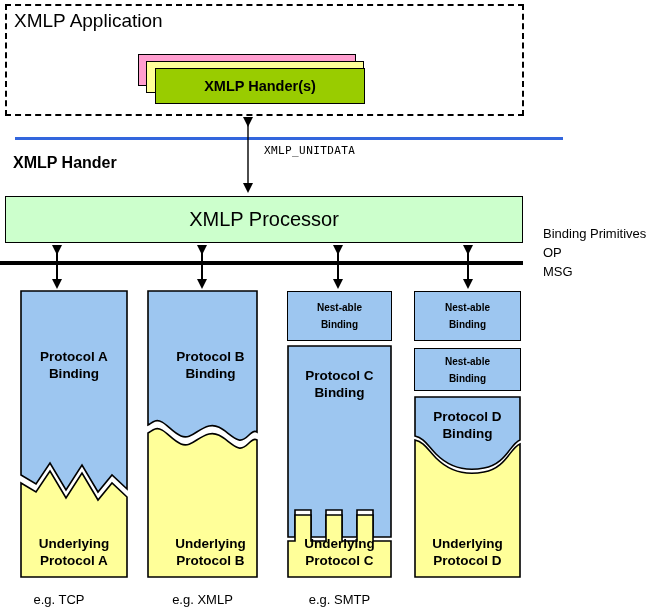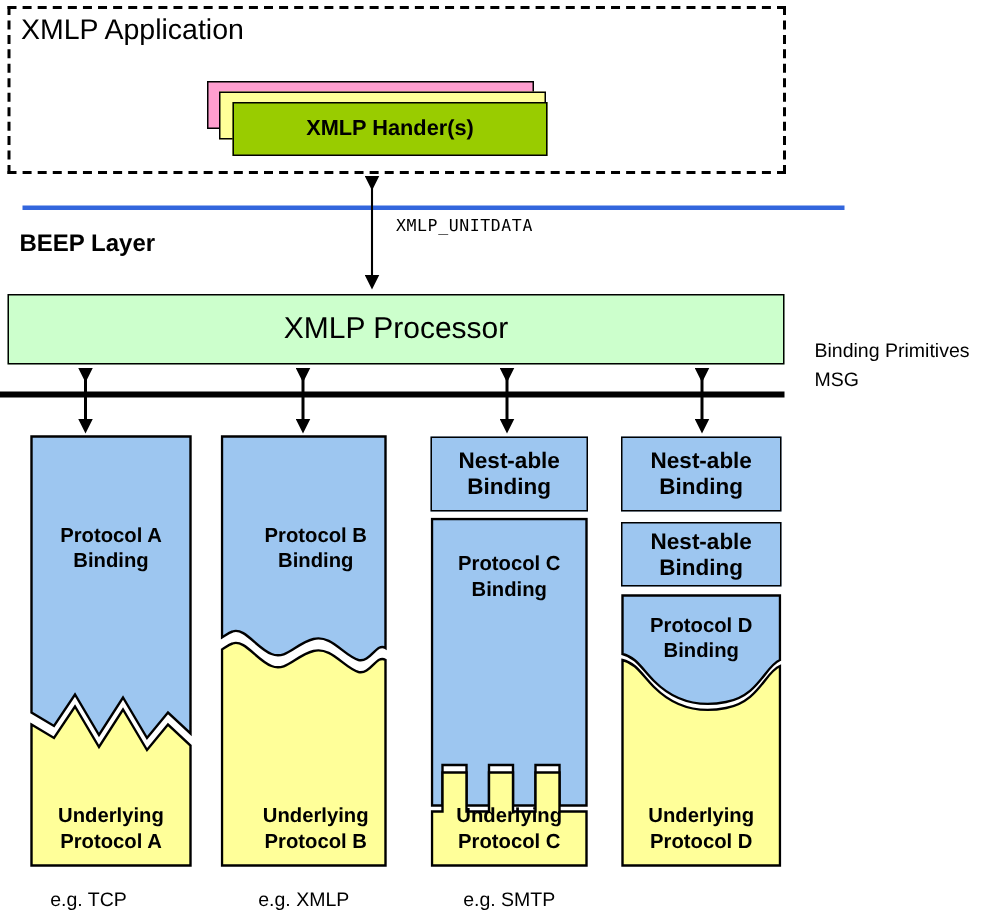--- a/index.html
+++ b/index.html
@@ -74,21 +74,21 @@
   }
 
   
   #arrows{position:absolute;left:0;top:0;width:669px;height:614px;pointer-events:none;}
 
   
   .col{position:absolute;}
   .nestbox{
     position:absolute;background:#9DC6F0;border:1.5px solid #000;box-sizing:border-box;
     display:flex;flex-direction:column;align-items:center;justify-content:center;
-    font-size:15px;font-weight:bold;line-height:17px;text-align:center;
+    font-size:10px;font-weight:bold;line-height:17px;text-align:center;
   }
   .stackbox{position:absolute;}
   .stackbox svg{display:block;}
   .stack-label{
     position:absolute;width:100%;text-align:center;
     font-size:13.5px;font-weight:bold;line-height:17px;
     pointer-events:none;white-space:pre-line;
   }
   .eg{
     position:absolute;font-size:13px;white-space:nowrap;text-align:center;
@@ -102,31 +102,32 @@
   <div id="app-box"></div>
   <div id="app-title">XMLP Application</div>
 
   <div class="card" id="card-pink"></div>
   <div class="card" id="card-yellow"></div>
   <div class="card" id="card-green">
     <span>XMLP Hander(s)</span>
   </div>
 
   <div id="layer-rule"></div>
-  <div id="layer-title">BEEP Layer</div>
+  <div id="layer-title">XMLP Hander</div>
   <div id="unitdata-label">XMLP_UNITDATA</div>
 
   <div id="processor">
     <span>XMLP Processor</span>
   </div>
 
   <div id="binding-rule"></div>
 
   <div id="primitives">
     <div>Binding Primitives</div>
+    <div>OP</div>
     <div>MSG</div>
   </div>
 
   <svg id="arrows" viewBox="0 0 669 614">
     <defs>
       <marker id="ah" markerWidth="10" markerHeight="10" refX="5" refY="5" orient="auto" markerUnits="userSpaceOnUse">
         <path d="M0,0 L10,5 L0,10 z" fill="#000"></path>
       </marker>
       <marker id="ah2" markerWidth="10" markerHeight="10" refX="5" refY="5" orient="auto" markerUnits="userSpaceOnUse">
         <path d="M0,0 L10,5 L0,10 z" fill="#000"></path>

